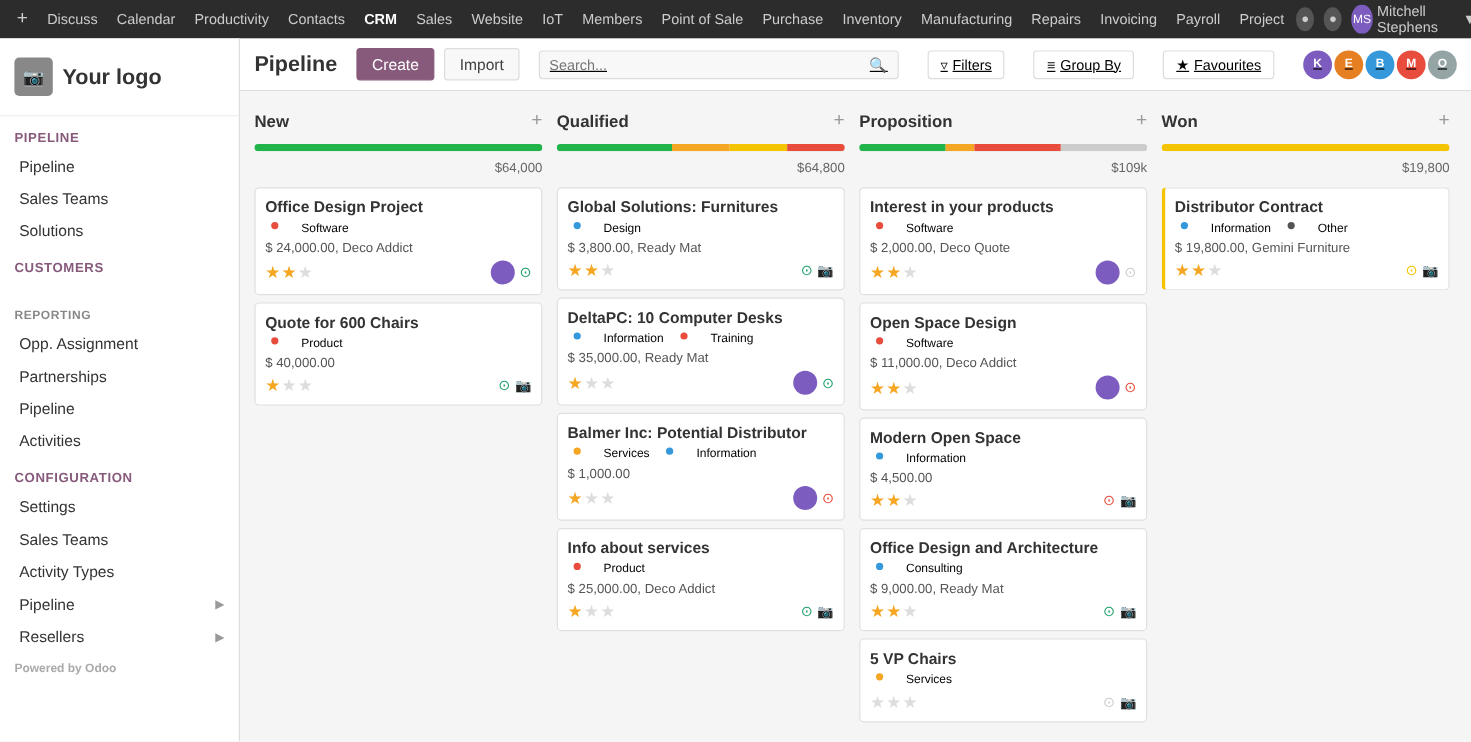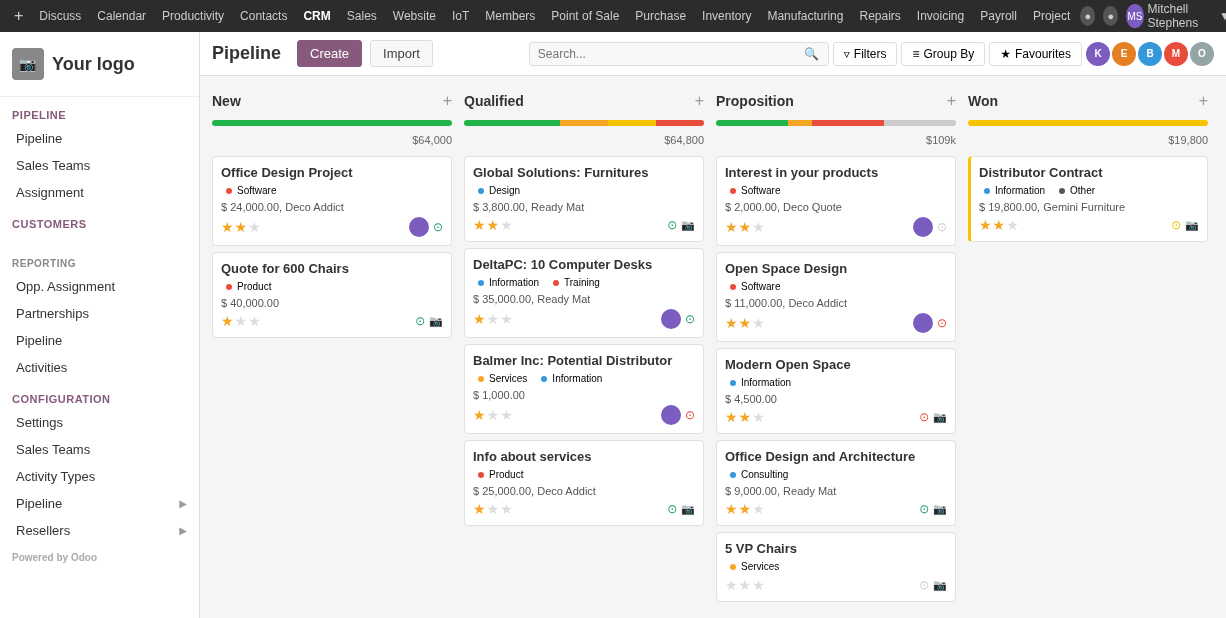--- a/index.html
+++ b/index.html
@@ -143,21 +143,21 @@
       cursor: pointer;
       font-size: 13px;
       background: #fff;
     }
     .btn-primary {
       background: #875a7b;
       color: white;
       border-color: #875a7b;
     }
     .btn-secondary { background: #f8f8f8; color: #404040; }
-    .toolbar-right { margin-left: auto; display: flex; gap: 4px; }
+    .toolbar-right { margin-left: auto; display: flex; gap: 24px; text-decoration: underline; }
     .search-box {
       display: flex; align-items: center;
       border: 1px solid #ddd;
       border-radius: 3px;
       background: #f8f8f8;
       padding: 4px 8px;
       width: 300px;
     }
     .search-box input {
       border: none; background: transparent; outline: none;
@@ -216,21 +216,21 @@
       background: white;
       border: 1px solid #e0e0e0;
       border-radius: 4px;
       padding: 8px;
       cursor: pointer;
     }
     .card-title { font-size: 13px; font-weight: bold; color: #333; margin-bottom: 4px; }
     .card-tags { display: flex; gap: 4px; flex-wrap: wrap; margin-bottom: 4px; }
     .card-tag {
       font-size: 10px; padding: 1px 5px; border-radius: 8px;
-      display: flex; align-items: center; gap: 5px;
+      display: flex; gap: 19px;
     }
     .tag-dot { width: 6px; height: 6px; border-radius: 50%; }
     .card-amount { font-size: 11px; color: #555; margin-bottom: 4px; }
     .card-footer { display: flex; align-items: center; justify-content: space-between; }
     .stars { display: flex; gap: 1px; }
     .star { font-size: 14px; }
     .star.filled { color: #f5a623; }
     .star.empty { color: #ddd; }
     .card-icons { display: flex; gap: 4px; align-items: center; }
     .card-icon { font-size: 12px; }
@@ -280,21 +280,21 @@
 
   <aside class="sidebar">
     <div class="sidebar-logo">
       <div class="sidebar-logo-icon">📷</div>
       <span>Your logo</span>
     </div>
 
     <div class="sidebar-section-label">Pipeline</div>
     <div class="sidebar-item">Pipeline</div>
     <div class="sidebar-item">Sales Teams</div>
-    <div class="sidebar-item">Assignment</div>
+    <div class="sidebar-item">Solutions</div>
 
     <div class="sidebar-section-label">Customers</div>
     <div class="sidebar-section-label" style="font-size:10px;color:#888;padding-top:4px;margin-top:20px;">Reporting</div>
     <div class="sidebar-item">Opp. Assignment</div>
     <div class="sidebar-item">Partnerships</div>
     <div class="sidebar-item">Pipeline</div>
     <div class="sidebar-item">Activities</div>
 
     <div class="sidebar-section-label">Configuration</div>
     <div class="sidebar-item">Settings</div>

